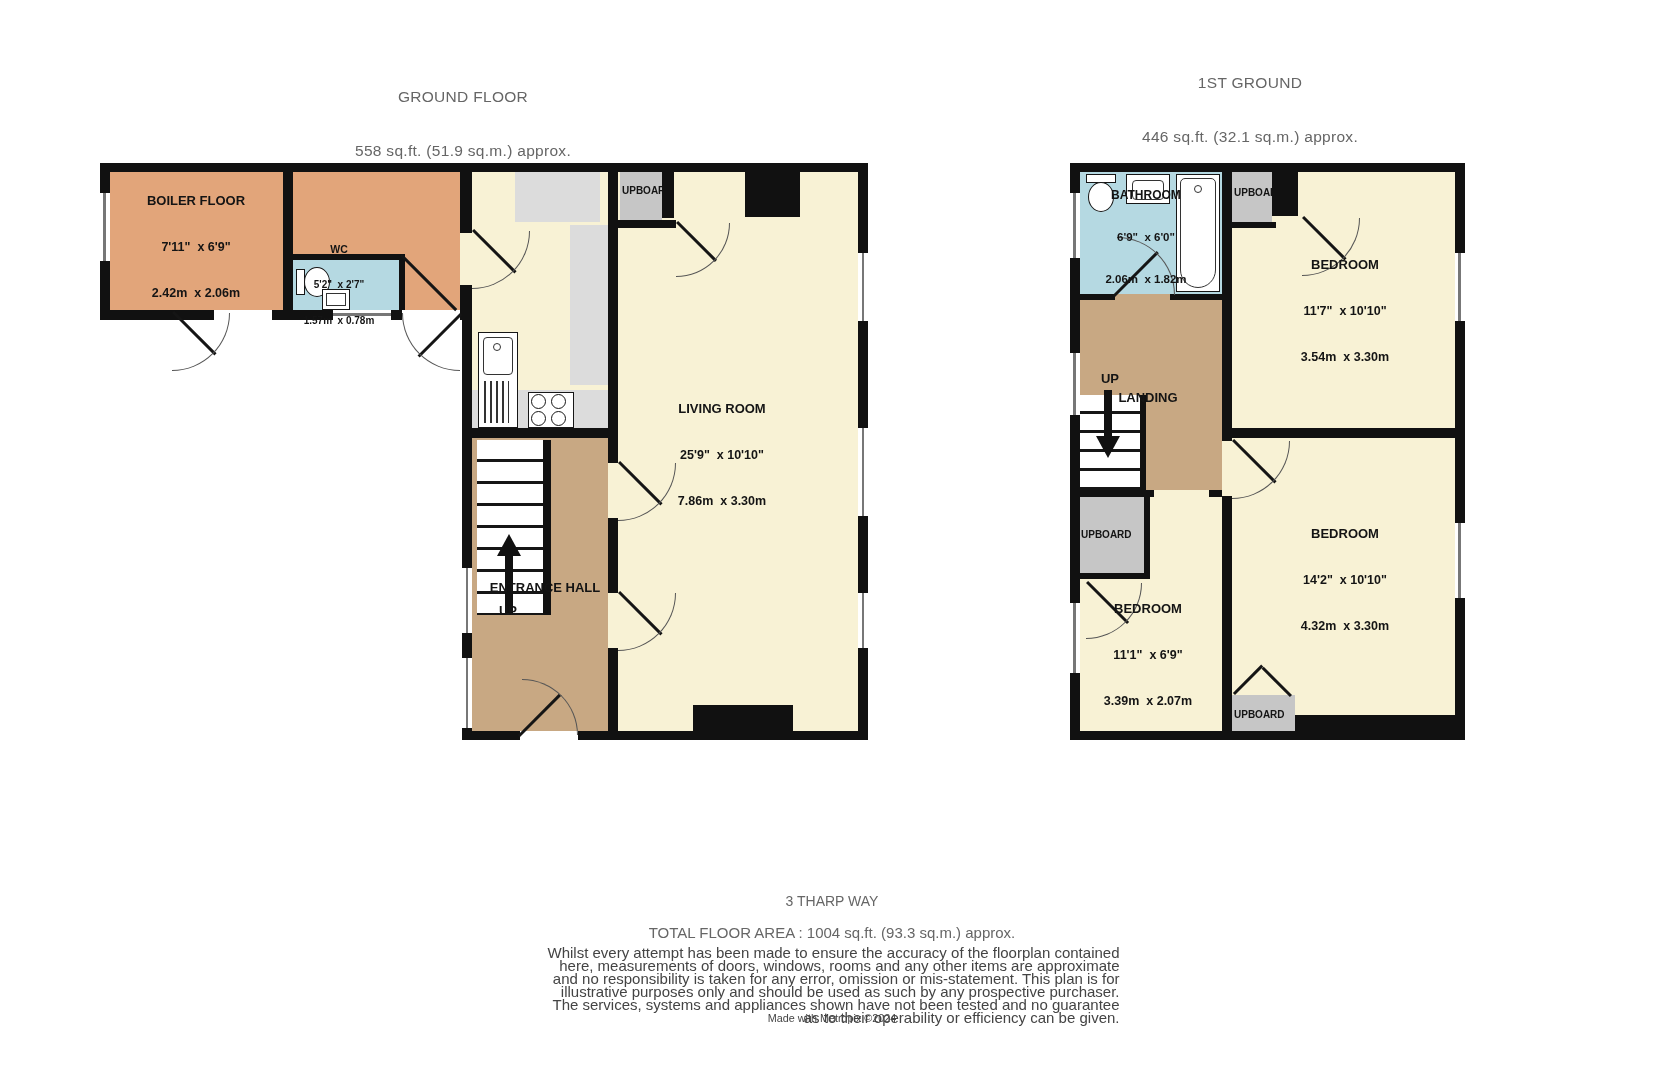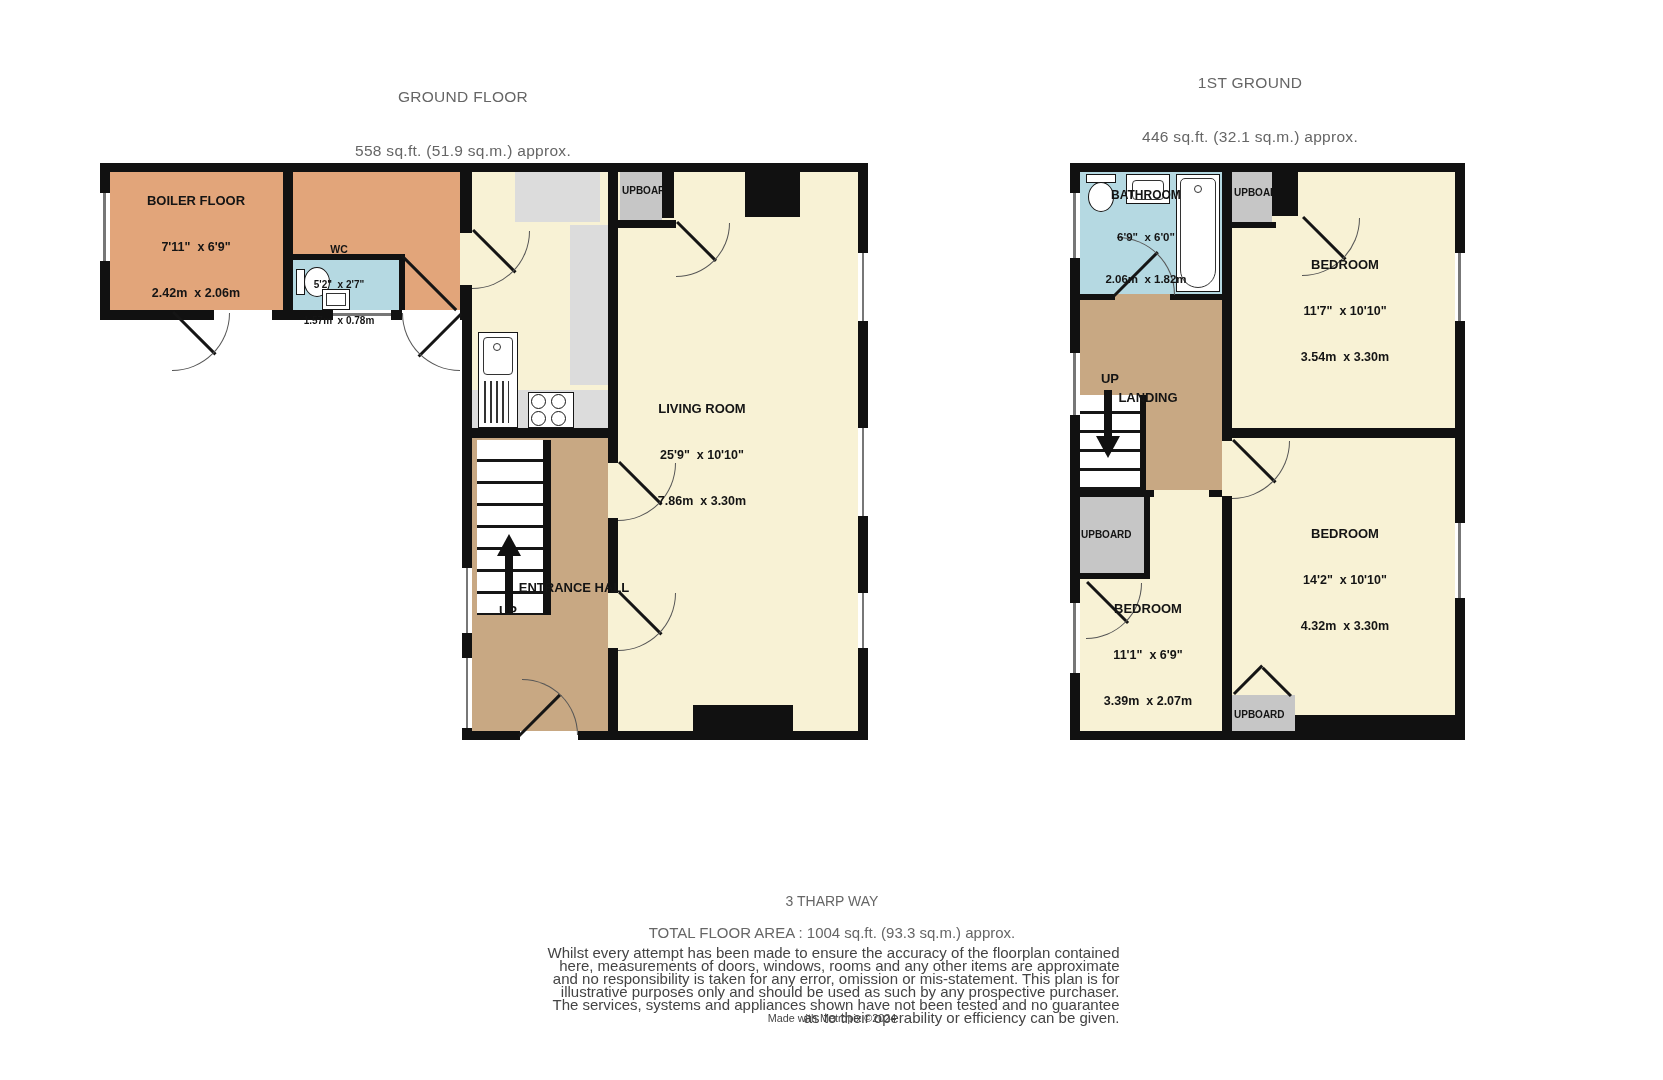--- a/index.html
+++ b/index.html
@@ -137,26 +137,26 @@
   <div class="room-label" style="left:96px;top:84px;">
     <div>BOILER FLOOR</div>
     <div class="dims">7'11"  x 6'9"</div>
     <div class="dims">2.42m  x 2.06m</div>
   </div>
   <div class="room-label small" style="left:239px;top:122px;">
     <div>WC</div>
     <div class="dims">5'2"  x 2'7"</div>
     <div class="dims">1.57m  x 0.78m</div>
   </div>
-  <div class="room-label" style="left:602px;top:292px;">
+  <div class="room-label" style="left:622px;top:292px;">
     <div>LIVING ROOM</div>
     <div class="dims">25'9"  x 10'10"</div>
     <div class="dims">7.86m  x 3.30m</div>
   </div>
-  <div class="single-label" style="left:445px;top:424px;margin-left:29px;">ENTRANCE HALL</div>
+  <div class="single-label" style="left:445px;top:424px;">ENTRANCE HALL</div>
   <div class="single-label" style="left:408px;top:447px;">UP</div>
 </div>
 
 <div class="abs" style="left:1070px;top:163px;width:395px;height:577px;">
 
   <div class="wall" style="left:0;top:0;width:395px;height:577px;"></div>
 
   <div class="room" style="left:10px;top:9px;width:142px;height:122px;background:#b5d9e2;"></div>
   <div class="room" style="left:10px;top:137px;width:142px;height:190px;background:#c8a883;"></div>
   <div class="room" style="left:162px;top:9px;width:223px;height:256px;background:#f8f2d5;"></div>

